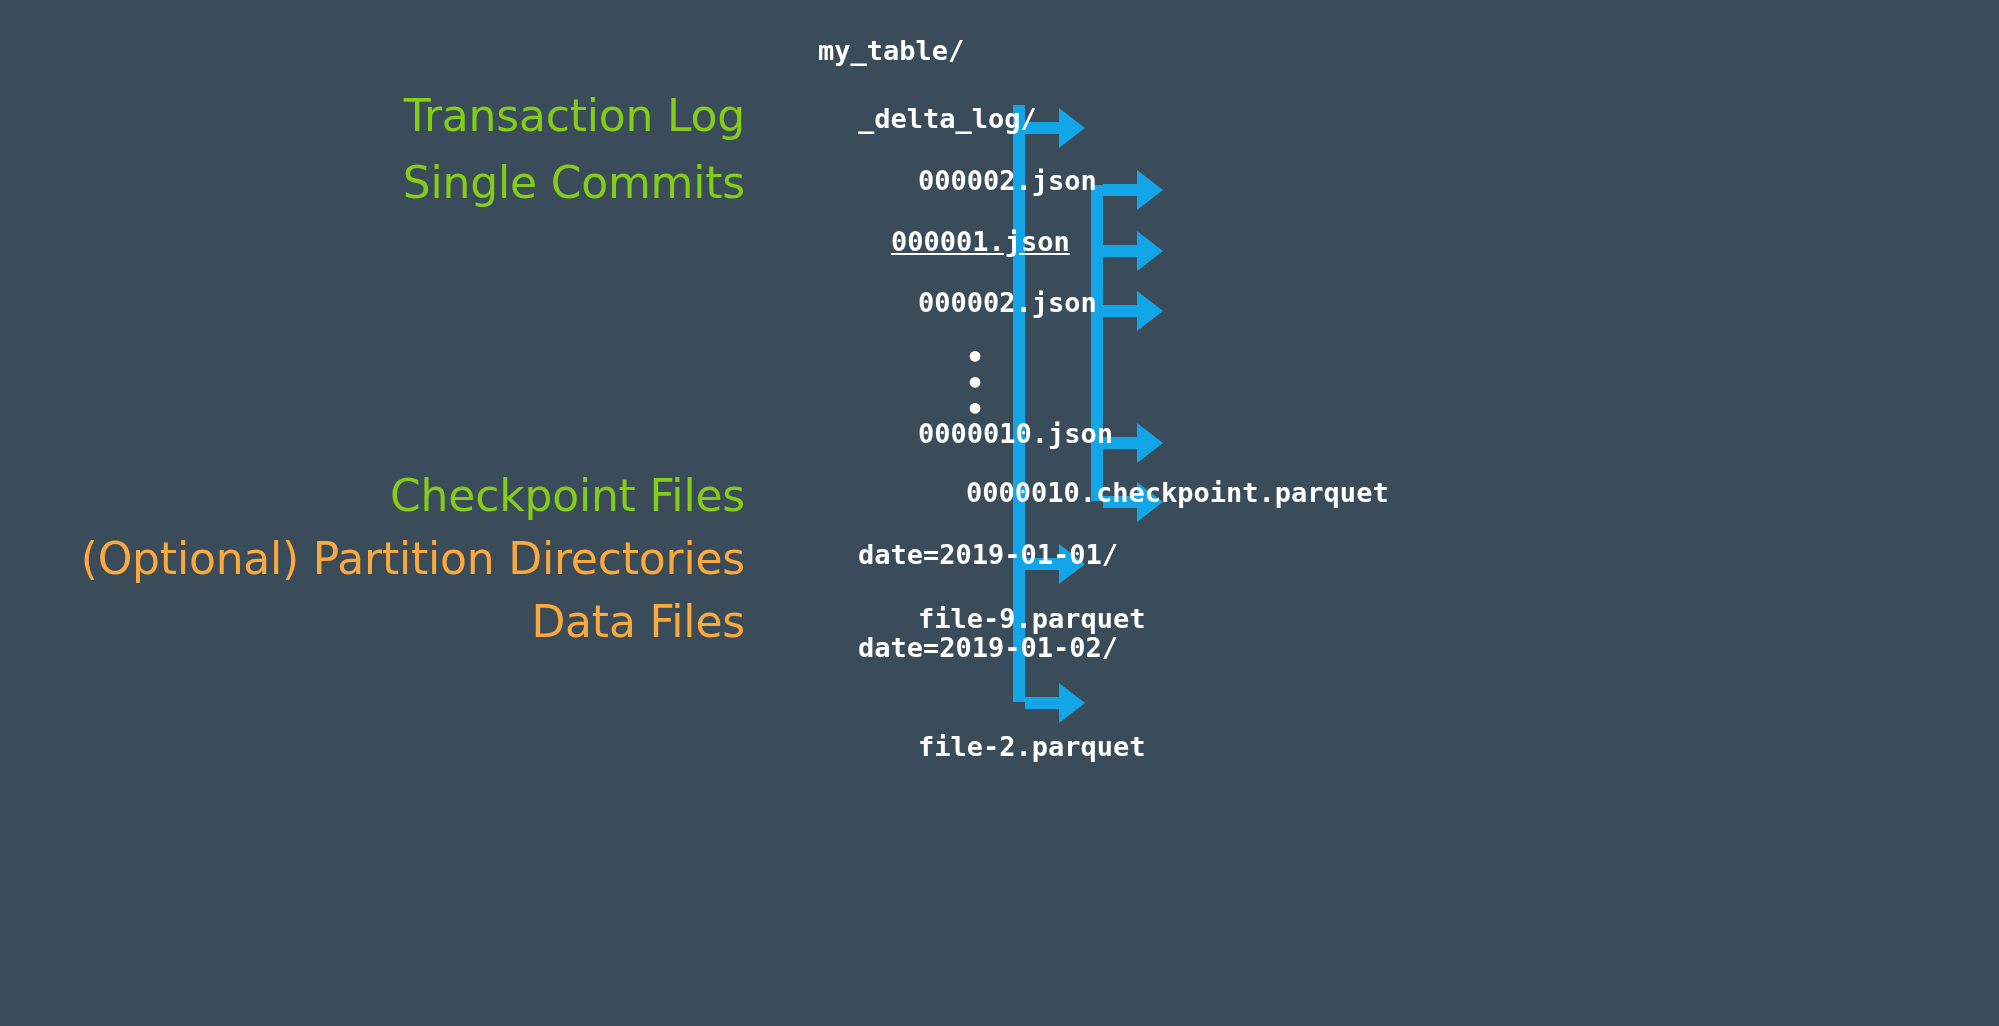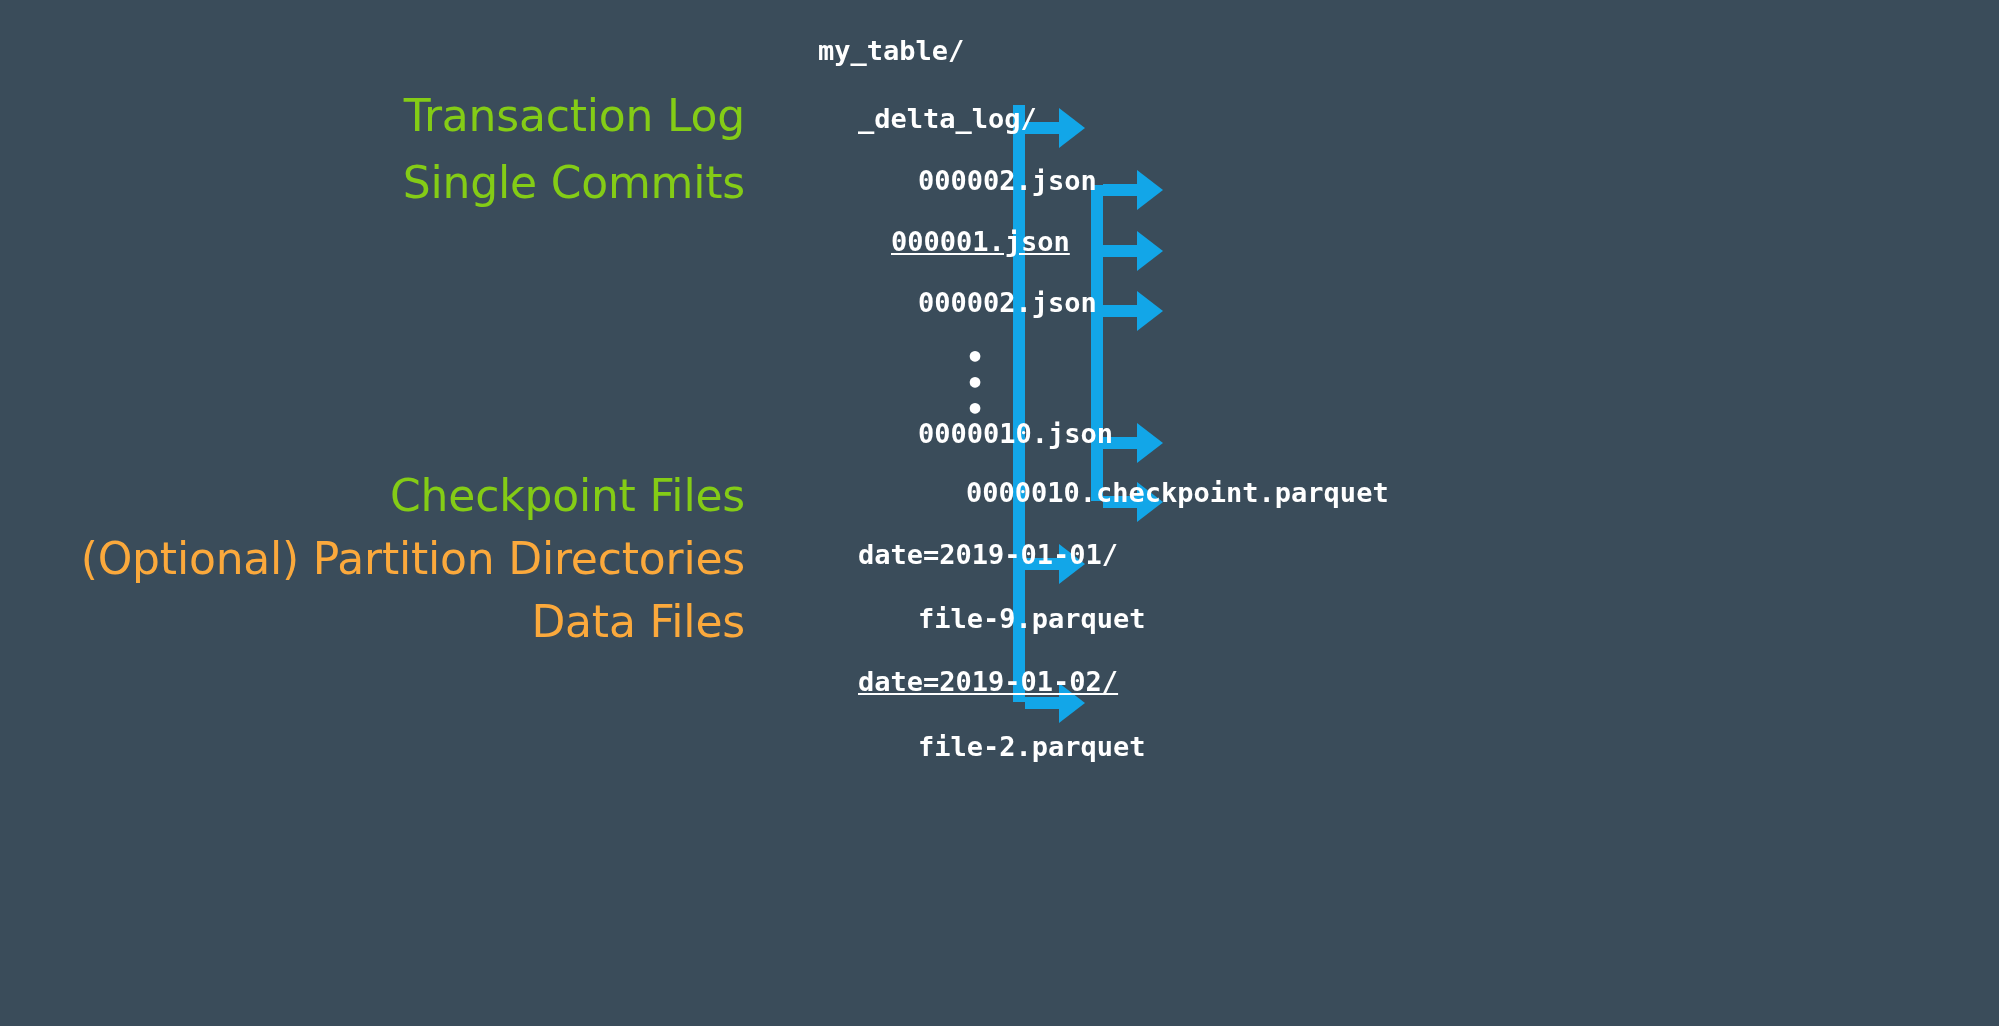--- a/index.html
+++ b/index.html
@@ -170,18 +170,18 @@
     </div>
 
     <div class="tree-text" style="left:918px; top:410px;">0000010.json</div>
 
     <div class="tree-text" style="left:918px; top:469px;margin-left:48px;">0000010.checkpoint.parquet</div>
 
     <div class="tree-text" style="left:858px; top:531px;text-align:right;">date=2019-01-01/</div>
 
     <div class="tree-text" style="left:918px; top:595px;">file-9.parquet</div>
 
-    <div class="tree-text" style="left:858px; top:658px;text-decoration:underline;">date=2019-01-02/</div>
+    <div class="tree-text" style="left:858px; top:624px;">date=2019-01-02/</div>
 
     <div class="tree-text" style="left:918px; top:723px;">file-2.parquet</div>
 
   </div>
 </div>
 
 </body></html>

